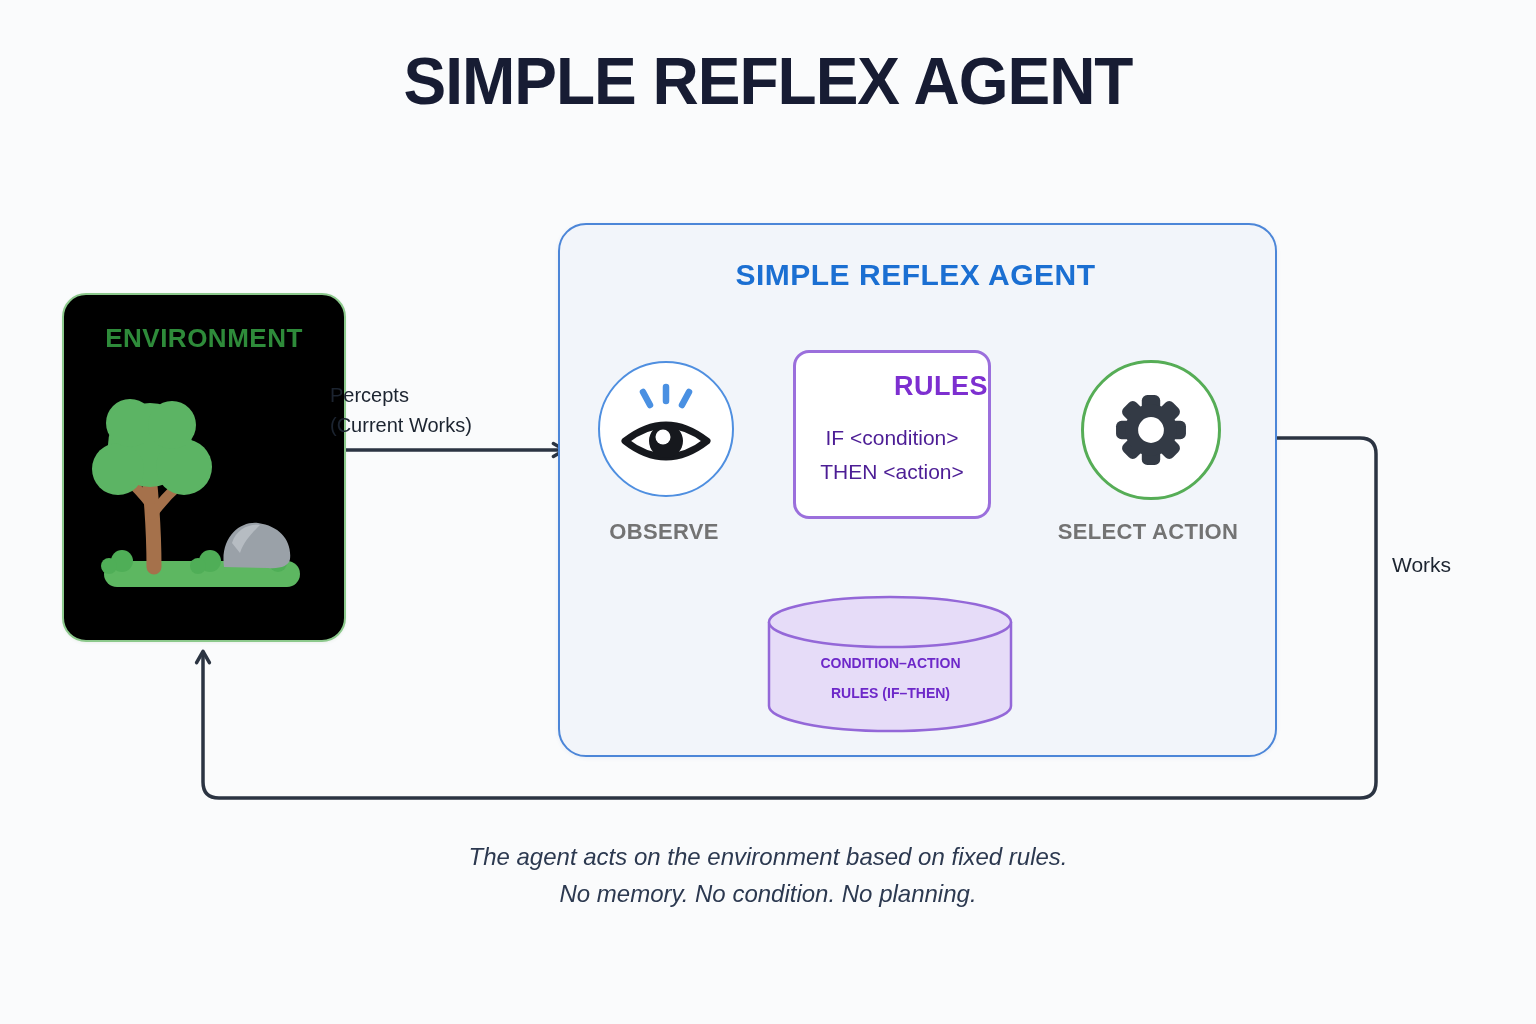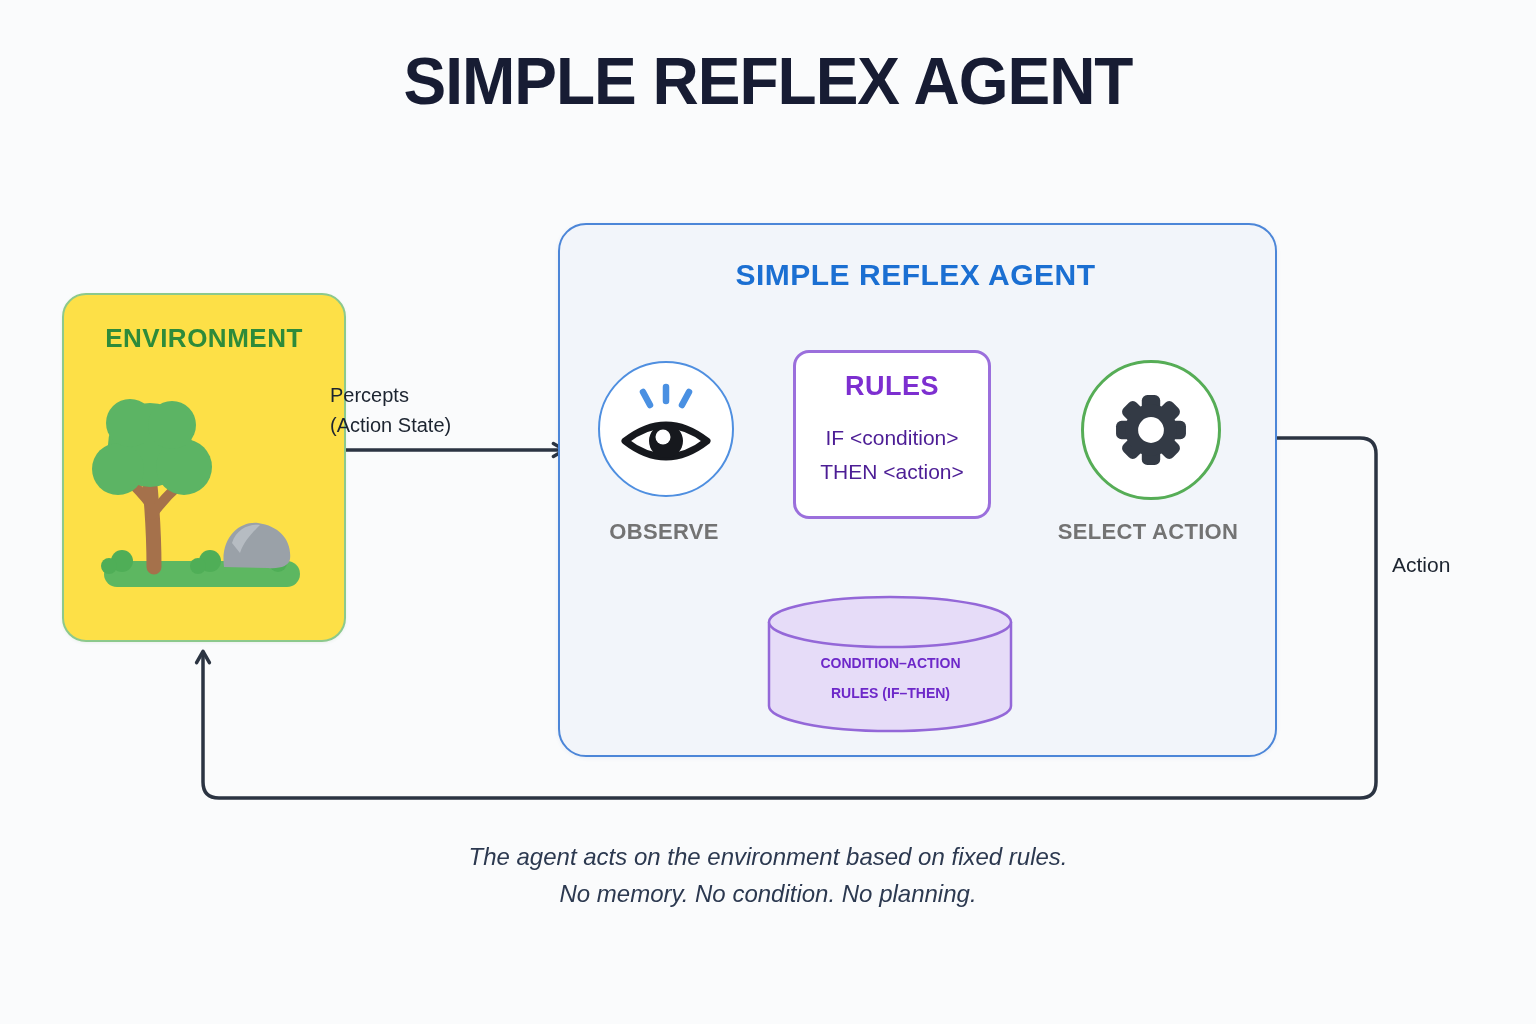--- a/index.html
+++ b/index.html
@@ -7,21 +7,21 @@
 
   
   .main-title{position:absolute;left:0;top:44px;width:1536px;text-align:center;
     font-size:64px;font-weight:bold;letter-spacing:-1px;color:#171c33;
     transform:scaleY(1.05);}
   .subtitle{position:absolute;left:0;top:138px;width:1536px;text-align:center;
     font-size:26px;color:#303c52;}
 
   
   .env-box{position:absolute;left:62px;top:293px;width:280px;height:345px;
-    background:#fde047;border:2.5px solid #8cc98c;border-radius:24px;
+    background:#000000;border:2.5px solid #8cc98c;border-radius:24px;
     box-shadow:0 1px 3px rgba(60,120,60,.08);}
   .env-title{position:absolute;left:0;top:28px;width:100%;text-align:center;
     font-size:26px;font-weight:bold;letter-spacing:.5px;color:#2e8b3a;}
   .env-art{position:absolute;left:18px;top:88px;width:240px;height:230px;}
 
   
   .agent-box{position:absolute;left:558px;top:223px;width:715px;height:530px;
     background:#f2f5fa;border:2px solid #4c86d8;border-radius:28px;
     box-shadow:0 1px 4px rgba(40,90,180,.08);}
   .agent-title{position:absolute;left:558px;top:258px;width:715px;text-align:center;
@@ -32,21 +32,21 @@
   .observe-circle{left:598px;top:361px;width:132px;height:132px;border:2.5px solid #4f8fe0;}
   .action-circle{left:1081px;top:360px;width:134px;height:134px;border:3px solid #56ad56;}
 
   .node-label{position:absolute;text-align:center;font-size:22px;font-weight:bold;
     color:#737373;letter-spacing:.3px;}
   .observe-label{left:574px;top:519px;width:180px;}
   .select-label{left:1048px;top:519px;width:200px;}
 
   .rules-box{position:absolute;left:793px;top:350px;width:192px;height:163px;
     background:#ffffff;border:3px solid #9b6fdc;border-radius:16px;}
-  .rules-title{position:absolute;left:0;top:18px;width:100%;text-align:center;
+  .rules-title{position:absolute;left:0;top:18px;width:100%;text-align:right;
     font-size:27px;font-weight:bold;color:#7d2fd0;letter-spacing:.5px;}
   .rules-lines{position:absolute;left:0;top:68px;width:100%;text-align:center;
     font-size:21px;color:#4c1d95;line-height:34px;}
 
   .cyl-wrap{position:absolute;left:766px;top:595px;width:249px;height:140px;}
   .cyl-text{position:absolute;left:746px;top:648px;width:289px;text-align:center;
     font-size:14px;font-weight:bold;color:#6d28c9;line-height:30px;}
 
   
   .percepts-label{position:absolute;left:330px;top:380px;width:215px;text-align:left;
@@ -112,21 +112,21 @@
         <circle cx="36" cy="86" r="26"></circle>
         <circle cx="102" cy="84" r="28"></circle>
         <circle cx="48" cy="40" r="24"></circle>
         <circle cx="90" cy="42" r="24"></circle>
       </g>
     </svg>
   </div>
 
   <div class="percepts-label">
     <div>Percepts</div>
-    <div>(Action State)</div>
+    <div>(Current Works)</div>
   </div>
 
   <div class="agent-box"></div>
   <div class="agent-title">SIMPLE REFLEX AGENT</div>
 
   <div class="circle-node observe-circle">
     <svg width="100" height="100" viewBox="0 0 100 100">
       <g stroke="#4a90e2" stroke-width="6.5" stroke-linecap="round">
         <line x1="27" y1="13" x2="34" y2="26"></line>
         <line x1="50" y1="8" x2="50" y2="22"></line>
@@ -171,20 +171,20 @@
 
   <svg class="cyl-wrap" viewBox="0 0 249 140">
     <path d="M3 27 L3 111 A121 25 0 0 0 245 111 L245 27" fill="#e6dcf8" stroke="#9468d8" stroke-width="2.5"></path>
     <ellipse cx="124" cy="27" rx="121" ry="25" fill="#e6dcf8" stroke="#9468d8" stroke-width="2.5"></ellipse>
   </svg>
   <div class="cyl-text">
     <div>CONDITION–ACTION</div>
     <div>RULES (IF–THEN)</div>
   </div>
 
-  <div class="action-label">Action</div>
+  <div class="action-label">Works</div>
 
   <div class="footer">
     <div>The agent acts on the environment based on fixed rules.</div>
     <div>No memory. No condition. No planning.</div>
   </div>
 
 </div>
 
 </body></html>

